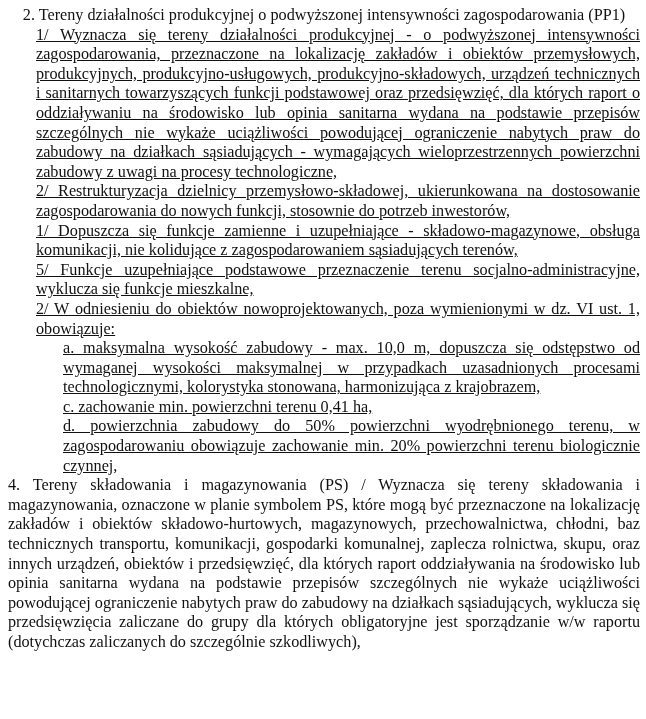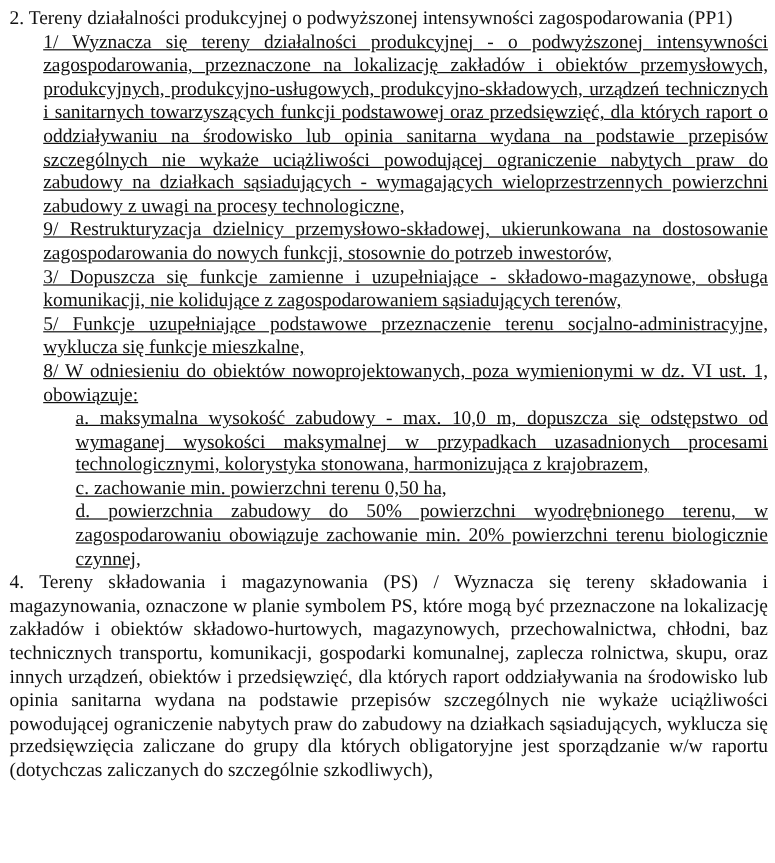--- a/index.html
+++ b/index.html
@@ -10,29 +10,29 @@
     line-height: 19.6px;
     color: #111111;
     padding: 6px 6px 0 8px;
     box-sizing: border-box;
     width: 646px;
   }
   .p { margin: 0; text-align: justify; }
   .lvl0 { padding-left: 0; }
   .lvl1 { padding-left: 28px; text-decoration: underline; }
   .lvl2 { padding-left: 55px; text-decoration: underline; }
-  .nojust { text-align: left; }
+  .nojust { text-align: center; }
 </style>
 </head>
 <body>
 
 <div class="doc">
   <p class="p lvl0 nojust">2. Tereny działalności produkcyjnej o podwyższonej intensywności zagospodarowania (PP1)</p>
   <p class="p lvl1">1/ Wyznacza się tereny działalności produkcyjnej - o podwyższonej intensywności zagospodarowania, przeznaczone na lokalizację zakładów i obiektów przemysłowych, produkcyjnych, produkcyjno-usługowych, produkcyjno-składowych, urządzeń technicznych i sanitarnych towarzyszących funkcji podstawowej oraz przedsięwzięć, dla których raport o oddziaływaniu na środowisko lub opinia sanitarna wydana na podstawie przepisów szczególnych nie wykaże uciążliwości powodującej ograniczenie nabytych praw do zabudowy na działkach sąsiadujących - wymagających wieloprzestrzennych powierzchni zabudowy z uwagi na procesy technologiczne,</p>
-  <p class="p lvl1">9/ Restrukturyzacja dzielnicy przemysłowo-składowej, ukierunkowana na dostosowanie zagospodarowania do nowych funkcji, stosownie do potrzeb inwestorów,</p>
-  <p class="p lvl1">3/ Dopuszcza się funkcje zamienne i uzupełniające - składowo-magazynowe, obsługa komunikacji, nie kolidujące z zagospodarowaniem sąsiadujących terenów,</p>
+  <p class="p lvl1">2/ Restrukturyzacja dzielnicy przemysłowo-składowej, ukierunkowana na dostosowanie zagospodarowania do nowych funkcji, stosownie do potrzeb inwestorów,</p>
+  <p class="p lvl1">1/ Dopuszcza się funkcje zamienne i uzupełniające - składowo-magazynowe, obsługa komunikacji, nie kolidujące z zagospodarowaniem sąsiadujących terenów,</p>
   <p class="p lvl1">5/ Funkcje uzupełniające podstawowe przeznaczenie terenu socjalno-administracyjne, wyklucza się funkcje mieszkalne,</p>
-  <p class="p lvl1">8/ W odniesieniu do obiektów nowoprojektowanych, poza wymienionymi w dz. VI ust. 1, obowiązuje:</p>
+  <p class="p lvl1">2/ W odniesieniu do obiektów nowoprojektowanych, poza wymienionymi w dz. VI ust. 1, obowiązuje:</p>
   <p class="p lvl2">a. maksymalna wysokość zabudowy - max. 10,0 m, dopuszcza się odstępstwo od wymaganej wysokości maksymalnej w przypadkach uzasadnionych procesami technologicznymi, kolorystyka stonowana, harmonizująca z krajobrazem,</p>
-  <p class="p lvl2">c. zachowanie min. powierzchni terenu 0,50 ha,</p>
+  <p class="p lvl2">c. zachowanie min. powierzchni terenu 0,41 ha,</p>
   <p class="p lvl2">d. powierzchnia zabudowy do 50% powierzchni wyodrębnionego terenu, w zagospodarowaniu obowiązuje zachowanie min. 20% powierzchni terenu biologicznie czynnej,</p>
   <p class="p lvl0">4. Tereny składowania i magazynowania (PS) / Wyznacza się tereny składowania i magazynowania, oznaczone w planie symbolem PS, które mogą być przeznaczone na lokalizację zakładów i obiektów składowo-hurtowych, magazynowych, przechowalnictwa, chłodni, baz technicznych transportu, komunikacji, gospodarki komunalnej, zaplecza rolnictwa, skupu, oraz innych urządzeń, obiektów i przedsięwzięć, dla których raport oddziaływania na środowisko lub opinia sanitarna wydana na podstawie przepisów szczególnych nie wykaże uciążliwości powodującej ograniczenie nabytych praw do zabudowy na działkach sąsiadujących, wyklucza się przedsięwzięcia zaliczane do grupy dla których obligatoryjne jest sporządzanie w/w raportu (dotychczas zaliczanych do szczególnie szkodliwych),</p>
 </div>
 
 </body></html>

